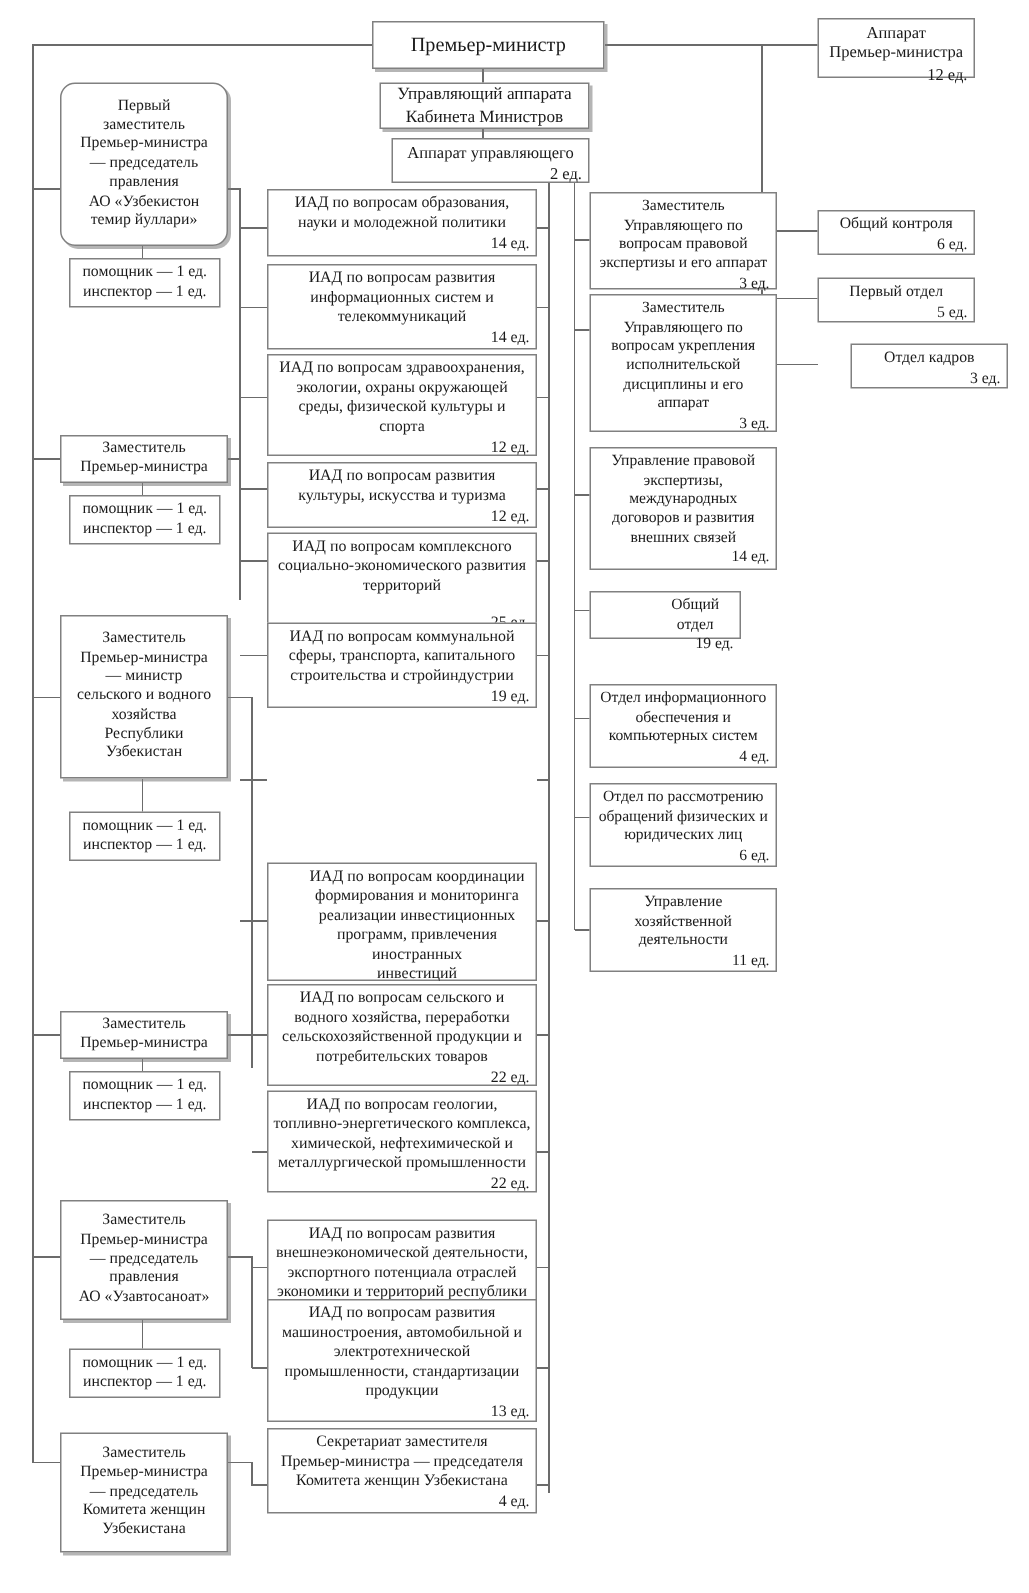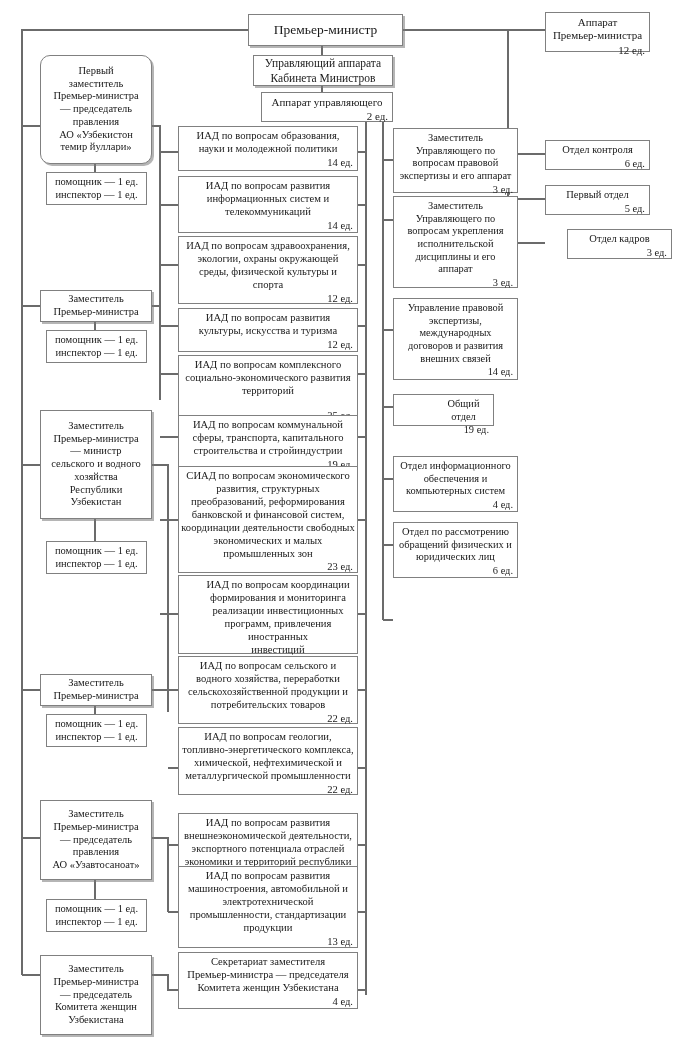--- a/index.html
+++ b/index.html
@@ -244,30 +244,20 @@
     <span class="units">25 ед.</span>
   </div>
 
   <div class="box iad just" style="left:178px;top:415px;width:180px;height:57px;">
     <span class="t inner" style="white-space:pre-line;">ИАД по вопросам коммунальной
 сферы, транспорта, капитального
 строительства и стройиндустрии</span>
     <span class="units">19 ед.</span>
   </div>
 
-  <div class="box iad just" style="left:178px;top:466px;width:180px;height:107px;">
-    <span class="t inner" style="white-space:pre-line;">СИАД по вопросам экономического
-развития, структурных
-преобразований, реформирования
-банковской и финансовой систем,
-координации деятельности свободных
-экономических и малых
-промышленных зон</span>
-    <span class="units">23 ед.</span>
-  </div>
 
   <div class="box iad just" style="left:178px;top:575px;width:180px;height:79px;padding-left:20px;">
     <span class="t inner" style="white-space:pre-line;">ИАД по вопросам координации
 формирования и мониторинга
 реализации инвестиционных
 программ, привлечения иностранных
 инвестиций</span>
     <span class="units">10 ед.</span>
   </div>
 
@@ -350,23 +340,29 @@
     <span class="units">4 ед.</span>
   </div>
 
   <div class="box col3 just" style="left:393px;top:522px;width:125px;height:56px;">
     <span class="t inner" style="white-space:pre-line;">Отдел по рассмотрению
 обращений физических и
 юридических лиц</span>
     <span class="units">6 ед.</span>
   </div>
 
+  <div class="box col3 just" style="left:393px;top:592px;width:125px;height:56px;">
+    <span class="t inner" style="white-space:pre-line;">Управление
+хозяйственной
+деятельности</span>
+    <span class="units">11 ед.</span>
+  </div>
 
   <div class="box col4 just" style="left:545px;top:140px;width:105px;height:30px;">
-    <span class="t inner">Отдел контроля</span>
+    <span class="t inner">Общий контроля</span>
     <span class="units">6 ед.</span>
   </div>
 
   <div class="box col4 just" style="left:545px;top:185px;width:105px;height:30px;">
     <span class="t inner">Первый отдел</span>
     <span class="units">5 ед.</span>
   </div>
 
   <div class="box col4 just" style="left:567px;top:229px;width:105px;height:30px;">
     <span class="t inner">Отдел кадров</span>

